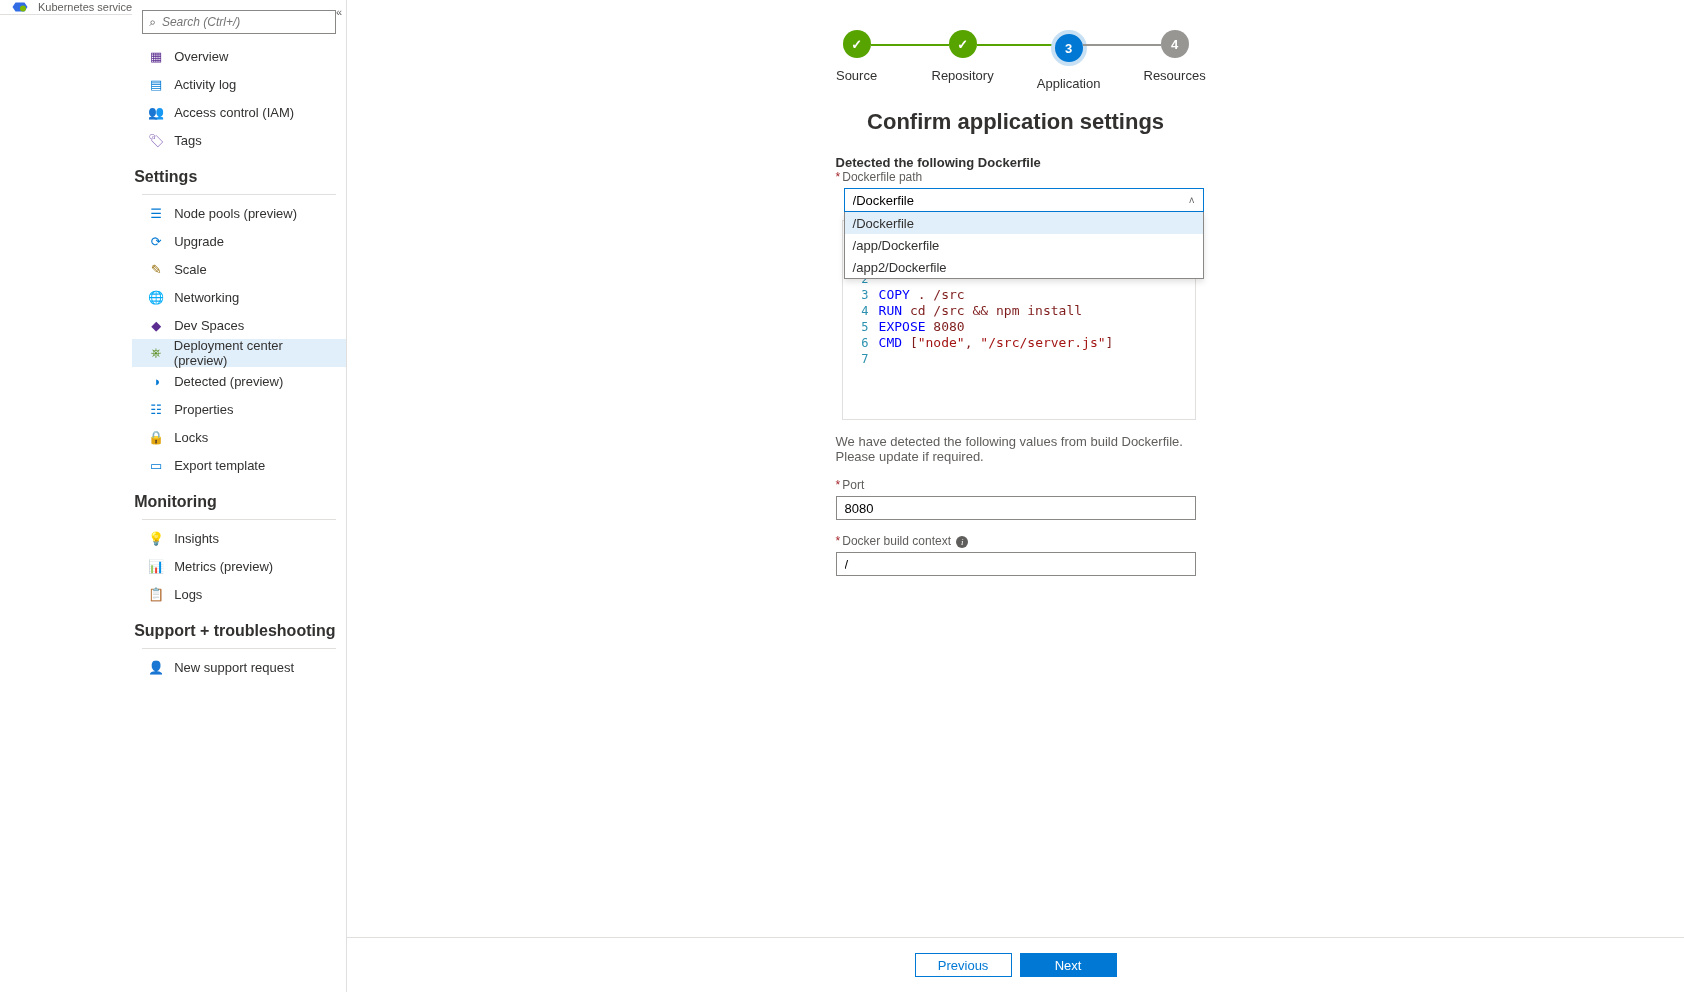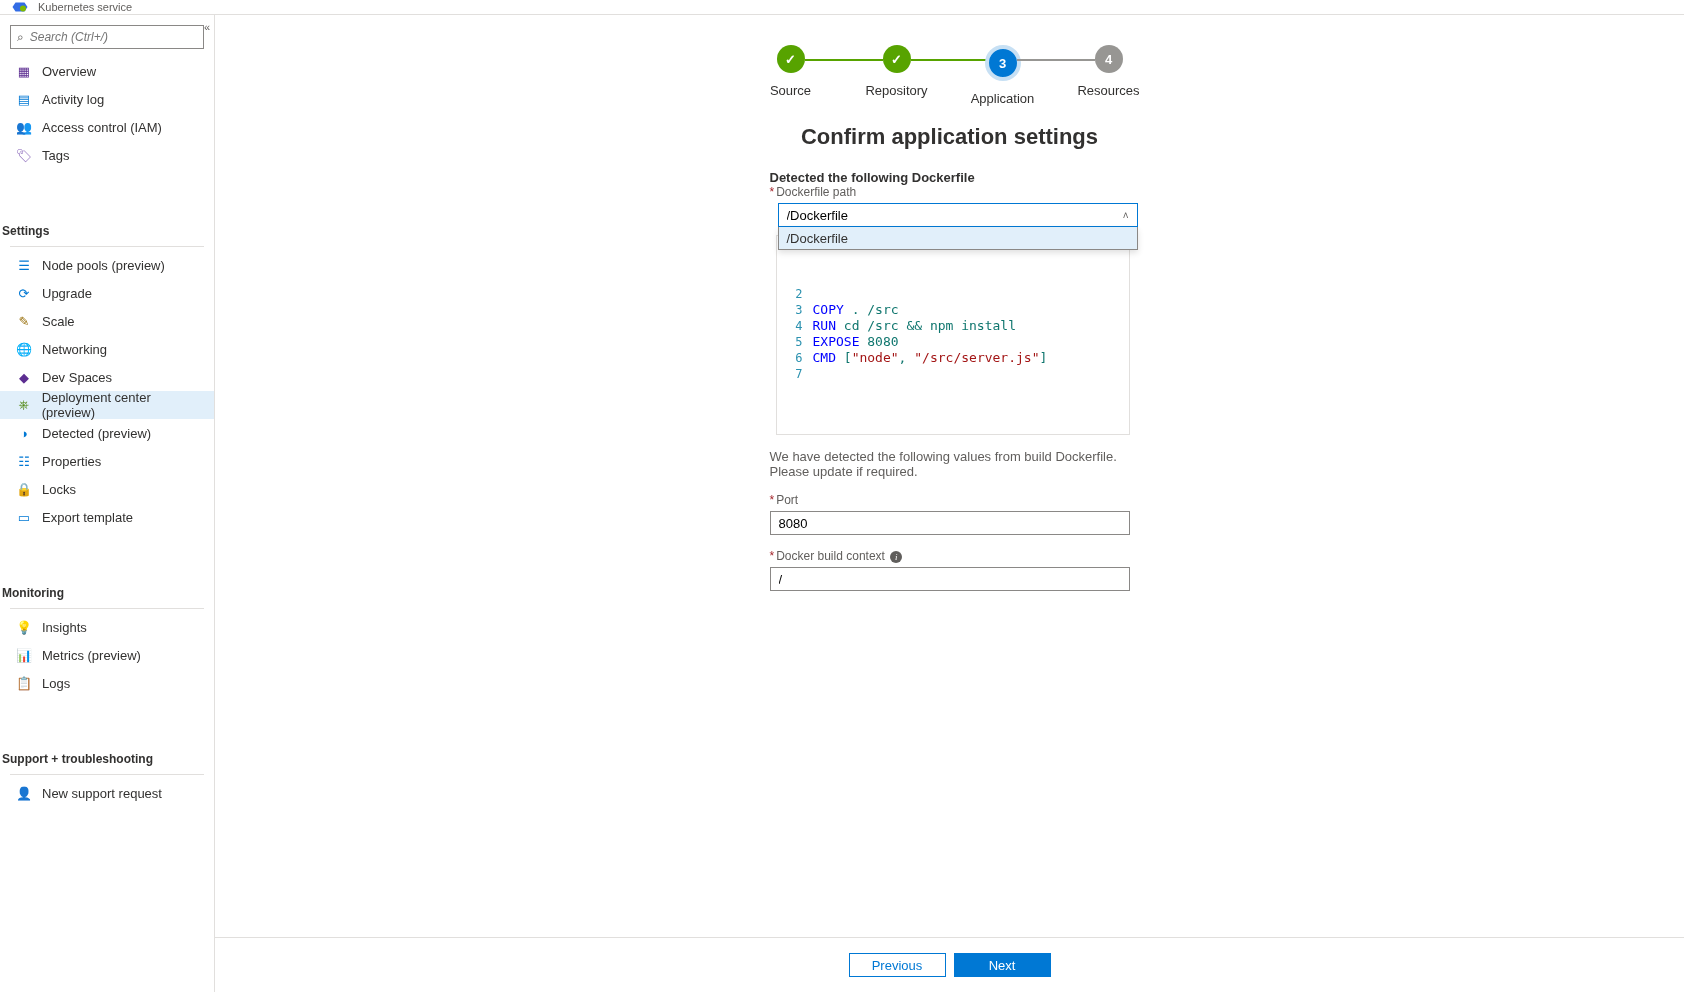--- a/index.html
+++ b/index.html
@@ -1,33 +1,33 @@
 <!DOCTYPE html>
 <html><head>
 <meta charset="utf-8">
 <style>
 * { box-sizing: border-box; margin: 0; padding: 0; }
 body { font-family: "Segoe UI", sans-serif; font-size: 13px; color: #323130; background: #fff; }
-.root { display: flex; flex-direction: column; width: 1684px; height: 992px; }
+.root { display: flex; flex-direction: row; width: 1684px; height: 992px; }
 
 .header-bar { height: 15px; display: flex; align-items: center; padding-left: 10px; border-bottom: 1px solid #e1dfdd; }
 .header-bar .icon { width: 20px; height: 12px; margin-right: 8px; }
 .header-bar .svc { font-size: 11px; color: #605e5c; }
 
 .body { flex: 1; display: flex; position: relative; }
 
 .sidebar { width: 215px; border-right: 1px solid #e1dfdd; padding-top: 10px; display: flex; flex-direction: column; position: relative; }
 .collapse-chevron { position: absolute; right: 4px; top: 6px; font-size: 11px; color: #605e5c; cursor: pointer; }
 .search-wrap { padding: 0 10px 8px 10px; }
 .search-box { display: flex; align-items: center; border: 1px solid #8a8886; height: 24px; padding: 0 6px; }
 .search-box .sicon { font-size: 12px; color: #605e5c; margin-right: 6px; }
 .search-box input { border: none; outline: none; font-size: 12px; font-style: italic; color: #605e5c; flex: 1; background: transparent; }
 
 .nav-section { padding: 0 0 6px 0; }
-.nav-heading { font-size: 12px; font-weight: 600; color: #323130; padding: 8px 10px 4px 2px; margin-top: 41px; }
+.nav-heading { font-size: 16px; font-weight: 600; color: #323130; padding: 8px 10px 4px 2px; }
 .nav-item { display: flex; align-items: center; height: 28px; padding: 0 10px 0 16px; cursor: pointer; font-size: 13px; color: #323130; }
 .nav-item.active { background: #e1effa; }
 .nav-item .nicon { width: 16px; height: 16px; margin-right: 10px; display: inline-flex; align-items: center; justify-content: center; font-size: 13px; }
 .divider { height: 1px; background: #e1dfdd; margin: 4px 10px; }
 
 
 .c-overview { color: #5c2d91; }
 .c-activity { color: #0078d4; }
 .c-iam { color: #0078d4; }
 .c-tags { color: #8764b8; }
@@ -73,21 +73,21 @@
 .dropdown { position: absolute; top: 24px; left: 0; right: 0; border: 1px solid #8a8886; border-top: none; background: #fff; z-index: 10; box-shadow: 0 3px 6px rgba(0,0,0,0.12); }
 .dropdown-item { height: 22px; padding: 0 8px; font-size: 13px; display: flex; align-items: center; cursor: pointer; }
 .dropdown-item.sel { background: #e1effa; }
 
 .code-view { border: 1px solid #e1dfdd; width: 354px; height: 200px; margin-left: 6px; margin-bottom: 14px; background: #fff; font-family: Consolas, monospace; font-size: 13px; overflow: hidden; }
 .code-inner { padding-top: 50px; }
 .code-line { display: flex; height: 16px; line-height: 16px; }
 .gutter { width: 36px; text-align: right; padding-right: 10px; color: #2b91af; font-size: 12px; }
 .code-text .kw { color: #0000ff; }
 .code-text .str { color: #a31515; }
-.code-text .plain { color: #0f766e; }
+.code-text .plain { color: #7f1d1d; }
 
 .detected-text { font-size: 13px; color: #605e5c; margin-bottom: 14px; width: 360px; }
 .text-field { width: 360px; height: 24px; border: 1px solid #8a8886; padding: 0 8px; font-size: 13px; margin-bottom: 14px; outline:none; }
 .info-icon { display:inline-block; width:12px; height:12px; border-radius:50%; background:#605e5c; color:#fff; font-size:9px; line-height:12px; text-align:center; font-style:italic; font-family:Georgia,serif; margin-left:2px; }
 
 .footer-bar { position: absolute; bottom: 0; left: 0; right: 0; height: 55px; border-top: 1px solid #e1dfdd; display: flex; align-items: center; justify-content: center; gap: 8px; }
 .btn { height: 24px; width: 97px; font-size: 13px; border: 1px solid #0078d4; cursor: pointer; display:flex; align-items:center; justify-content:center; }
 .btn-secondary { background: #fff; color: #0078d4; }
 .btn-primary { background: #0078d4; color: #fff; border-color: #0078d4; }
 </style>
@@ -236,20 +236,22 @@
           <div class="detected-heading">Detected the following Dockerfile</div>
 
           <label class="field-label"><span class="required">*</span><span>Dockerfile path</span></label>
           <div class="combo-wrap">
             <div class="combo">
               <input type="text" value="/Dockerfile" style="">
               <span class="chev">˄</span>
             </div>
             <div class="dropdown">
               <div class="dropdown-item sel">/Dockerfile</div>
+              <div class="dropdown-item">/app/Dockerfile</div>
+              <div class="dropdown-item">/app2/Dockerfile</div>
             </div>
           </div>
 
           <div class="code-view">
             <div class="code-inner" id="code-inner">
                 <div class="code-line">
                   <div class="gutter">2</div>
                   <div class="code-text"></div>
                 </div>
                 <div class="code-line">

